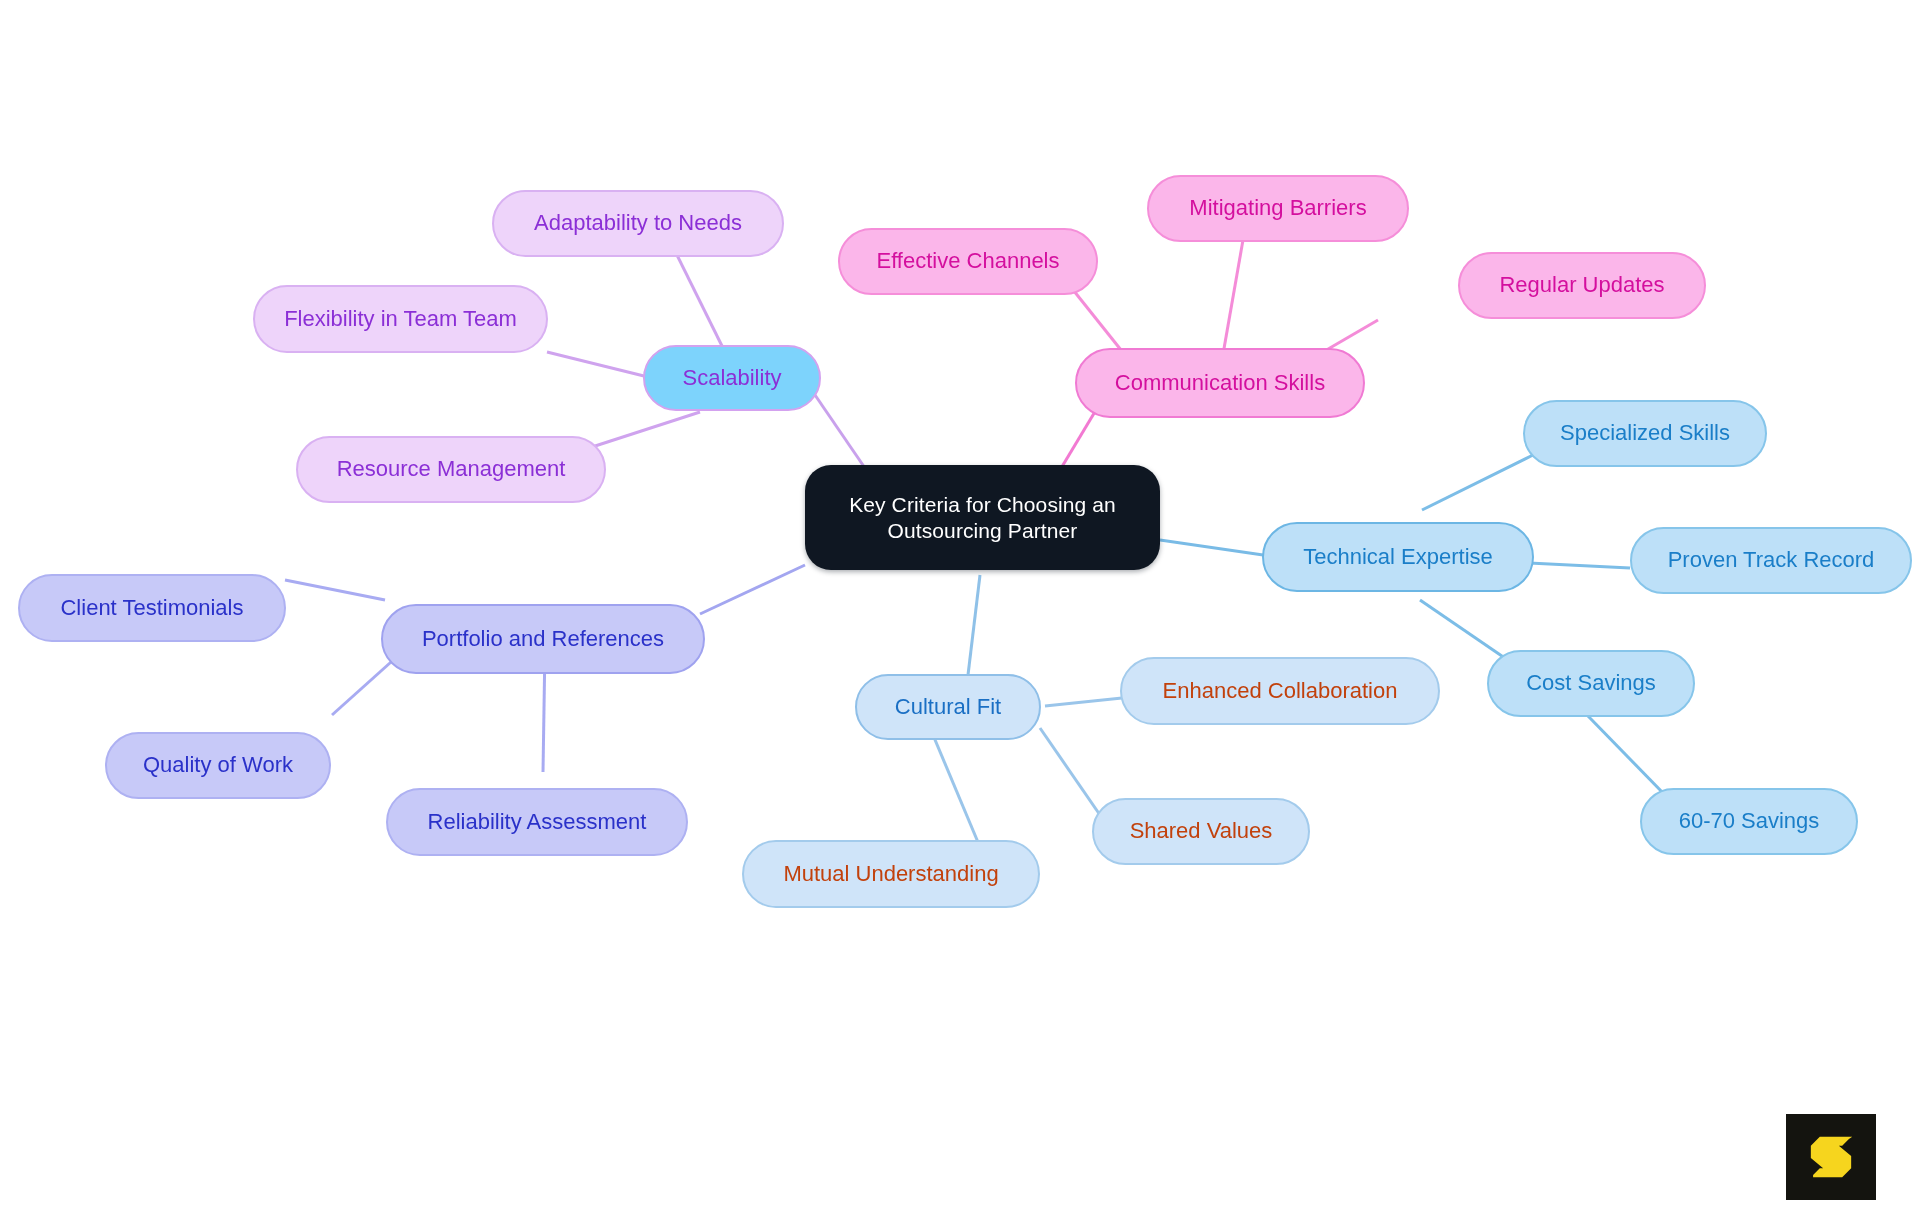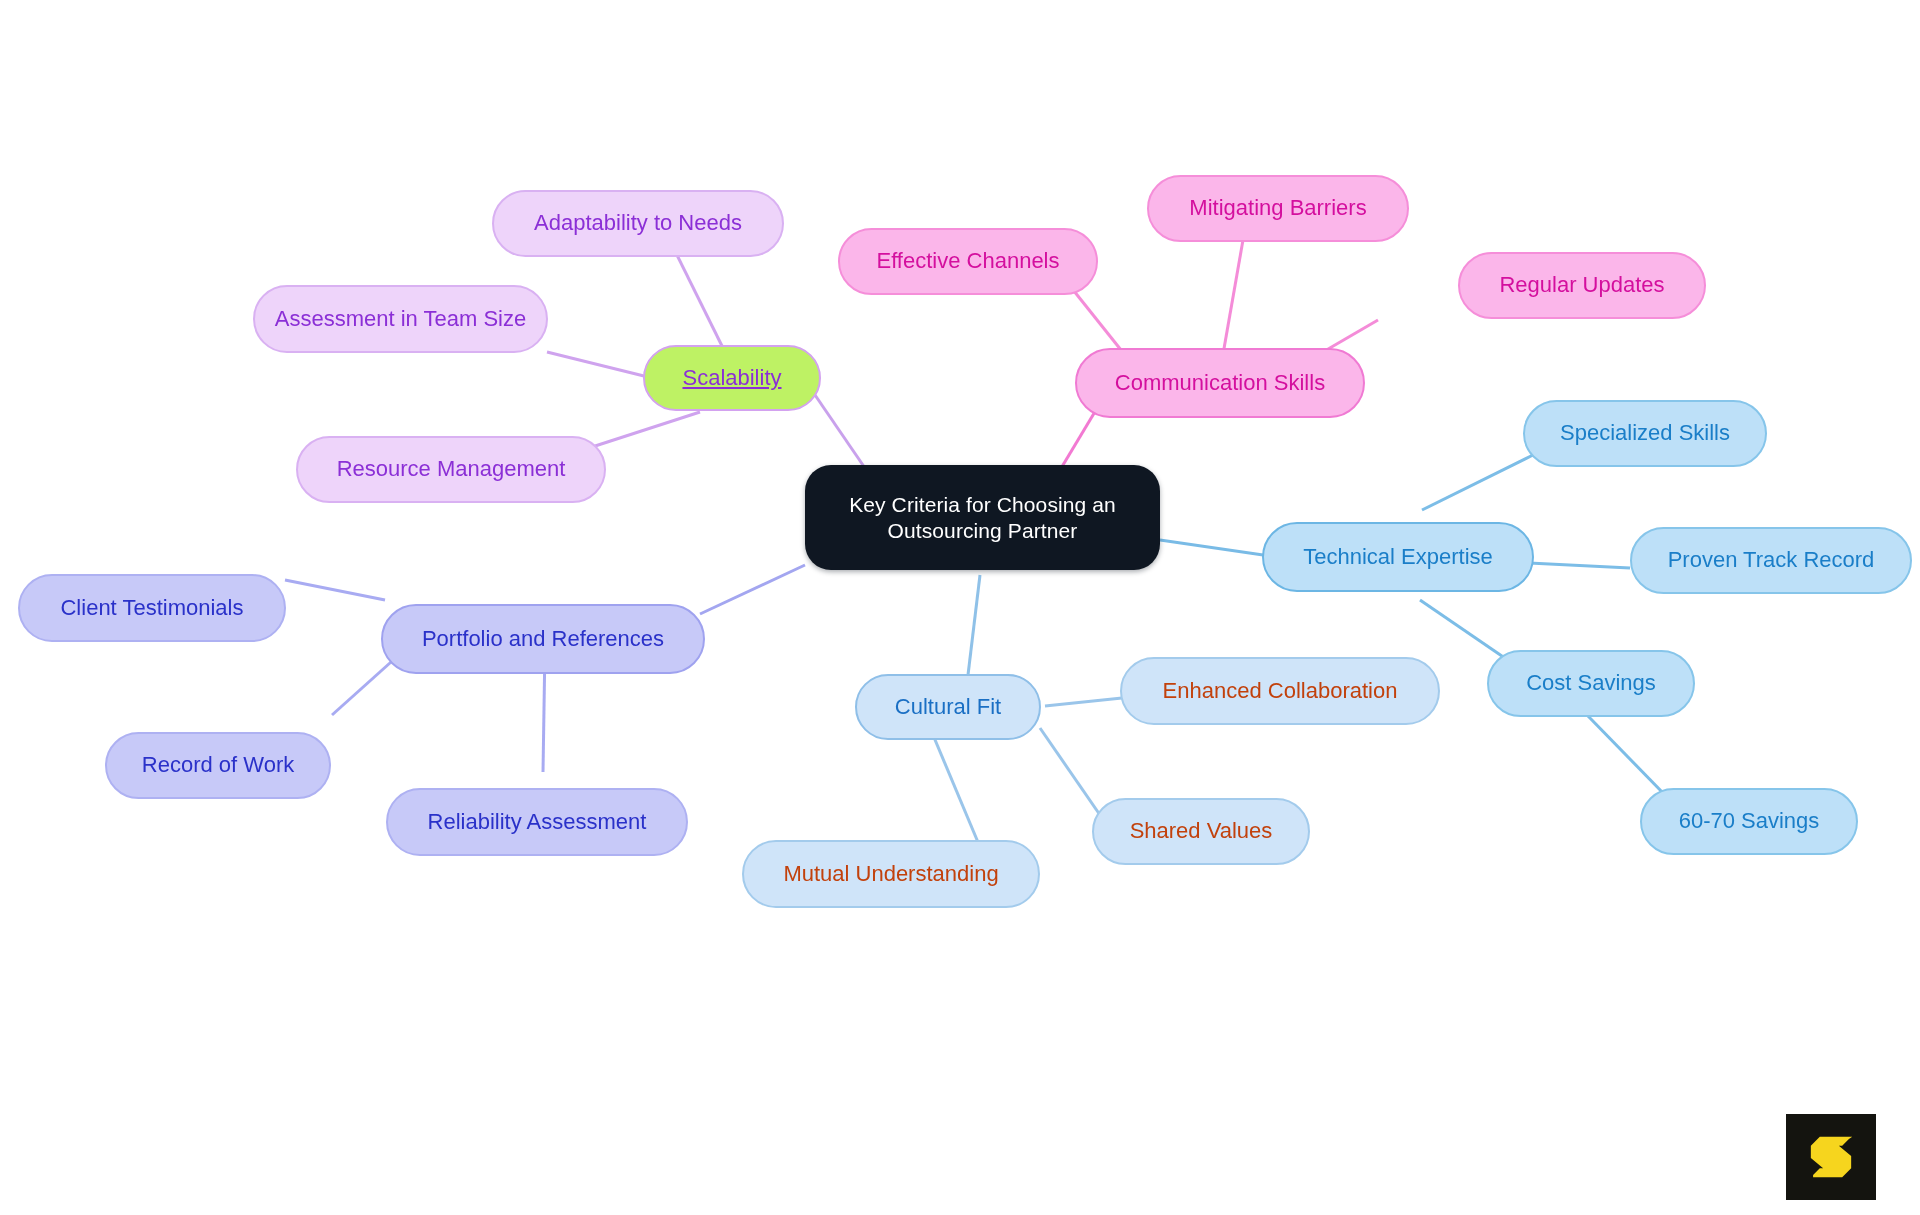--- a/index.html
+++ b/index.html
@@ -40,21 +40,21 @@
   .node.root {
     border-radius: 26px;
     border-width: 0;
     background: #0f1722;
     color: #ffffff;
     font-size: 21px;
     letter-spacing: .1px;
     box-shadow: 0 2px 5px rgba(15,23,34,.35);
   }
   
-  .n-purple       { background:#bef264; border-color:#d3a2ef; color:#8b2fd6;text-decoration:underline; }
+  .n-purple       { background:#7dd3fc; border-color:#d3a2ef; color:#8b2fd6; }
   .n-purple-child { background:#eed4fa; border-color:#d9b1f2; color:#8b2fd6; }
   .n-pink         { background:#fbb6ea; border-color:#f07ad3; color:#d40f9e; }
   .n-pink-child   { background:#fbb6ea; border-color:#f58ed9; color:#d40f9e; }
   .n-blue         { background:#bde0f8; border-color:#6cb6e4; color:#1a7ec8; }
   .n-blue-child   { background:#bde0f8; border-color:#86c5ea; color:#1a7ec8; }
   .n-lblue        { background:#cfe4f9; border-color:#8fbfe8; color:#1a6fc4; }
   .n-lblue-child  { background:#cfe4f9; border-color:#a3cbec; color:#c2410c;text-align:center; }
   .n-indigo       { background:#c7c9f8; border-color:#9fa2ef; color:#2a31c9;margin-top:16px; }
   .n-indigo-child { background:#c7c9f8; border-color:#aeb1f2; color:#2a31c9;margin-top:44px; }
 
@@ -111,21 +111,21 @@
 Outsourcing Partner</span>
   </div>
 
   <div class="node n-purple" style="left:643px; top:345px; width:178px; height:66px; font-size:22px;">
     <span>Scalability</span>
   </div>
   <div class="node n-purple-child" style="left:492px; top:190px; width:292px; height:67px; font-size:22px;">
     <span>Adaptability to Needs</span>
   </div>
   <div class="node n-purple-child" style="left:253px; top:285px; width:295px; height:68px; font-size:22px;">
-    <span>Assessment in Team Size</span>
+    <span>Flexibility in Team Team</span>
   </div>
   <div class="node n-purple-child" style="left:296px; top:436px; width:310px; height:67px; font-size:22px;">
     <span>Resource Management</span>
   </div>
 
   <div class="node n-pink" style="left:1075px; top:348px; width:290px; height:70px; font-size:22px;">
     <span>Communication Skills</span>
   </div>
   <div class="node n-pink-child" style="left:838px; top:228px; width:260px; height:67px; font-size:22px;">
     <span>Effective Channels</span>
@@ -166,21 +166,21 @@
     <span>Mutual Understanding</span>
   </div>
 
   <div class="node n-indigo" style="left:381px; top:588px; width:324px; height:70px; font-size:22px;">
     <span>Portfolio and References</span>
   </div>
   <div class="node n-indigo-child" style="left:18px; top:530px; width:268px; height:68px; font-size:22px;">
     <span>Client Testimonials</span>
   </div>
   <div class="node n-indigo-child" style="left:105px; top:688px; width:226px; height:67px; font-size:22px;">
-    <span>Record of Work</span>
+    <span>Quality of Work</span>
   </div>
   <div class="node n-indigo-child" style="left:386px; top:744px; width:302px; height:68px; font-size:22px;">
     <span>Reliability Assessment</span>
   </div>
 
   <div id="logo">
     <svg width="56" height="56" viewBox="0 0 100 100">
       <path d="M88 14 L30 14 L14 30 L14 52 L36 70 L30 70 L18 82 L18 86 L70 86 L86 70 L86 48 L64 30 L70 30 L82 18 Z" fill="#f6d51e"></path>
       <path d="M34 26 L72 26 L62 36 L34 36 L30 40 L30 44 L58 64 L30 64 L36 56 L30 56 Z" fill="#14140f" opacity="0"></path>
     </svg>

